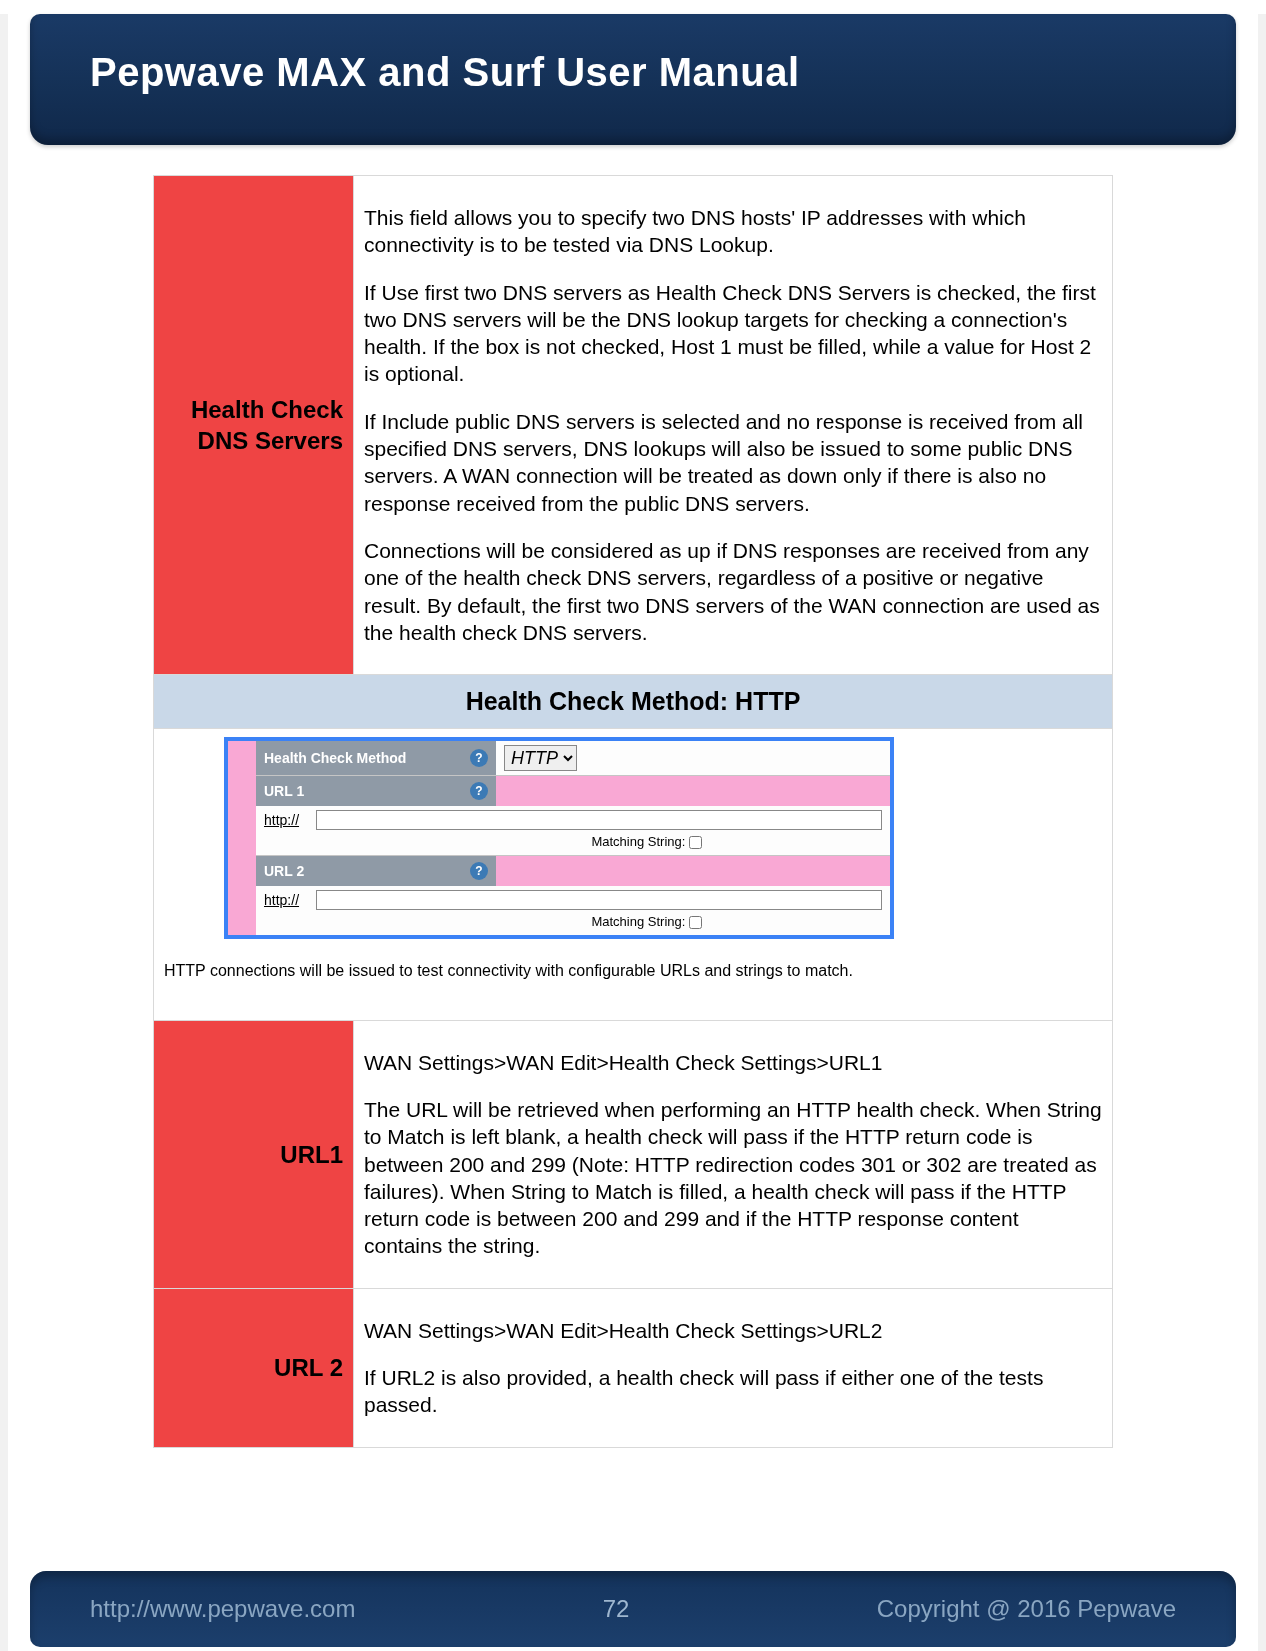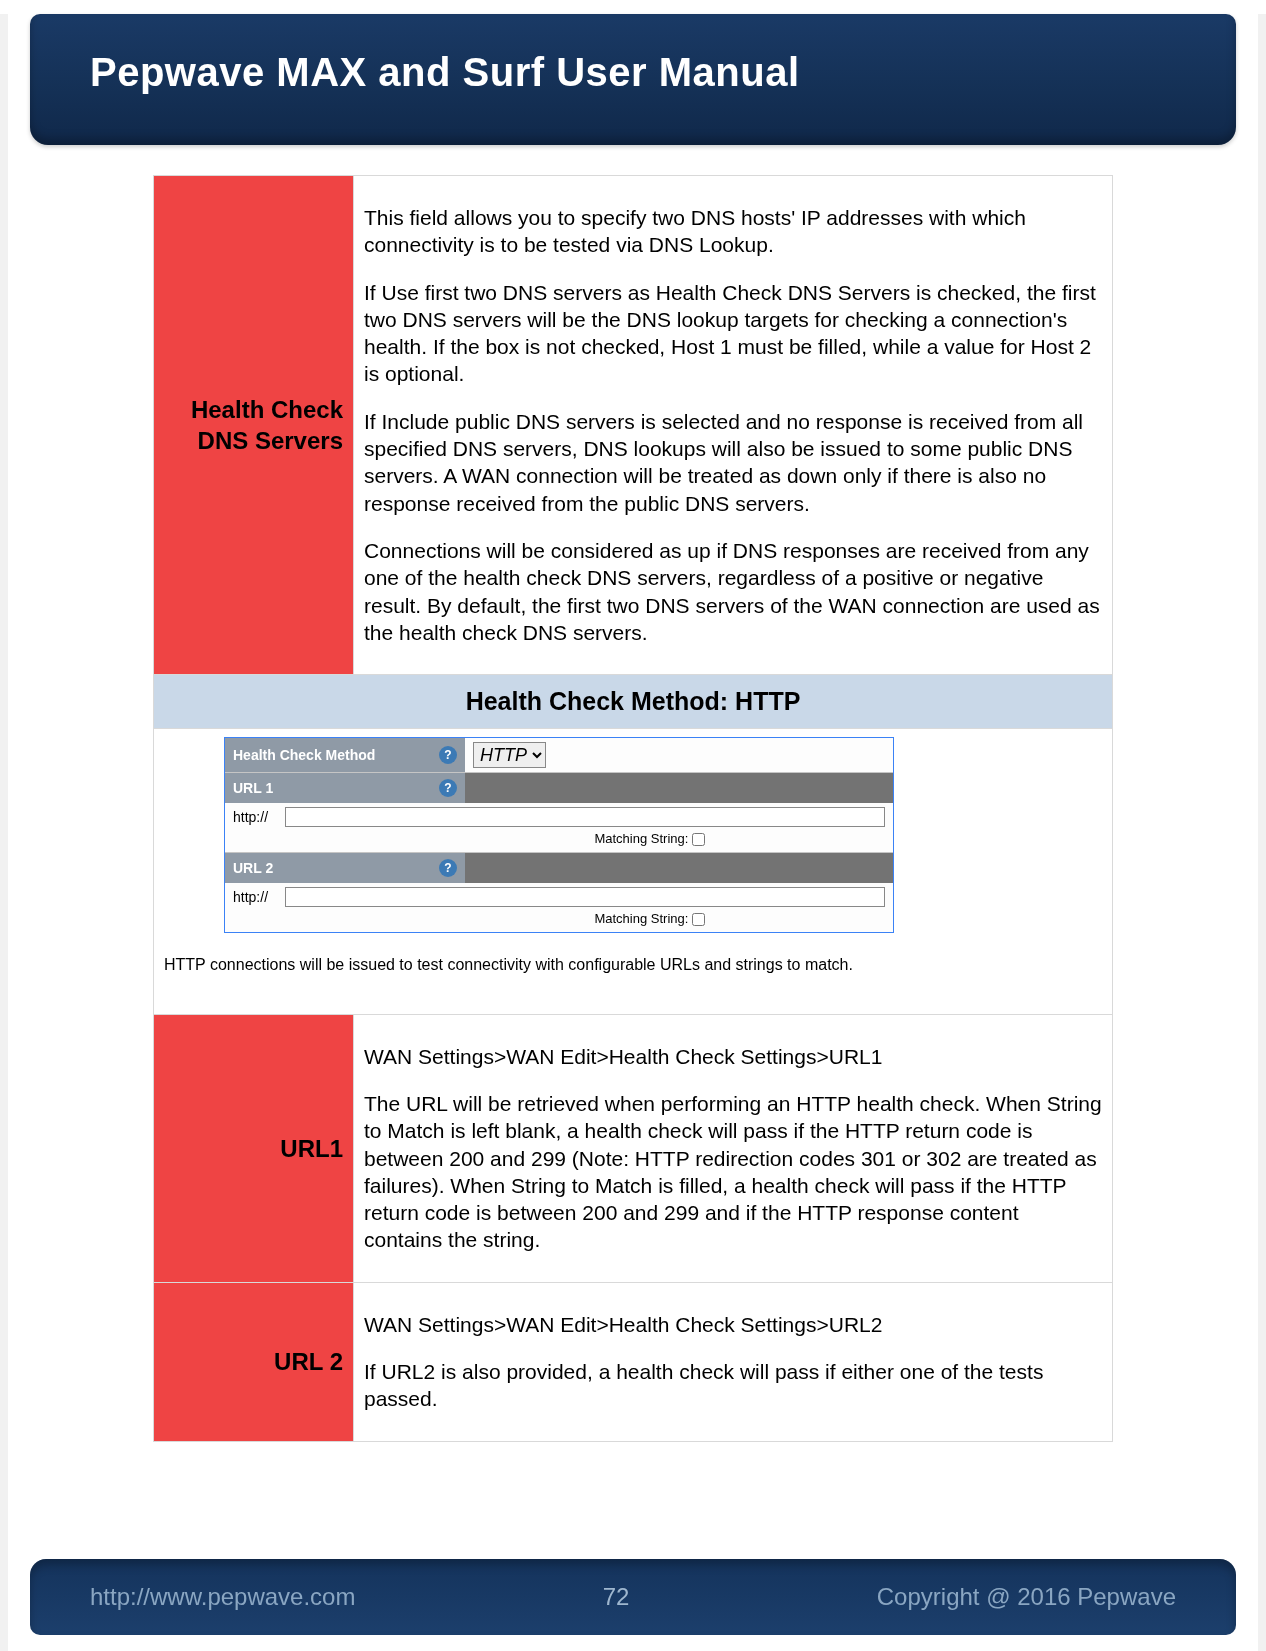--- a/index.html
+++ b/index.html
@@ -70,23 +70,24 @@
     padding: 10px;
   }
   
   .embedded-wrap {
     text-align: left;
     padding: 26px 0 26px 0;
   }
   .embedded {
     width: 670px;
     margin: 0 0 22px 60px;
-    border: 1px solid #3b82f6;
+    border: 4px solid #3b82f6;
     font-size: 14px;
-    background: #737373;
+    background: #f9a8d4;
+    padding-left: 28px;
   }
   .embedded .row {
     display: flex;
     align-items: stretch;
   }
   .embedded .row + .row { border-top: 1px solid #c5c5c5; flex-direction: column; }
   .embedded .row-lbl {
     width: 240px;
     background: #8f9aa6;
     color: #fff;
@@ -116,20 +117,21 @@
     font-size: 18px;
     padding: 1px 2px;
     border: 1px solid #888;
     background: #efefef;
     font-style: italic;
   }
   .embedded .url-line {
     display: flex;
     align-items: center;
     gap: 17px;
+    text-decoration: underline;
   }
   .embedded .url-line input[type=text] {
     flex: 1;
     border: 1px solid #888;
     height: 20px;
     padding: 0 3px;
     font-size: 13px;
   }
   .embedded .match-line {
     font-size: 13px;
@@ -141,21 +143,21 @@
     vertical-align: middle;
   }
   .note {
     font-size: 16px;
     margin: 10px 0 30px 0;
   }
   
   .footer-banner {
     position: absolute;
     left: 22px; right: 22px;
-    bottom: 30px;
+    bottom: 18px;
     background: linear-gradient(#14335c 0%, #1c3f6c 100%);
     border-radius: 16px 16px 10px 10px;
     padding: 24px 60px;
     display: flex;
     align-items: center;
     justify-content: space-between;
     color: #8aa6c2;
     font-family: "Century Gothic", "Segoe UI", Arial, sans-serif;
     font-size: 24px;
     box-shadow: inset 0 6px 10px rgba(0,0,0,0.25);

